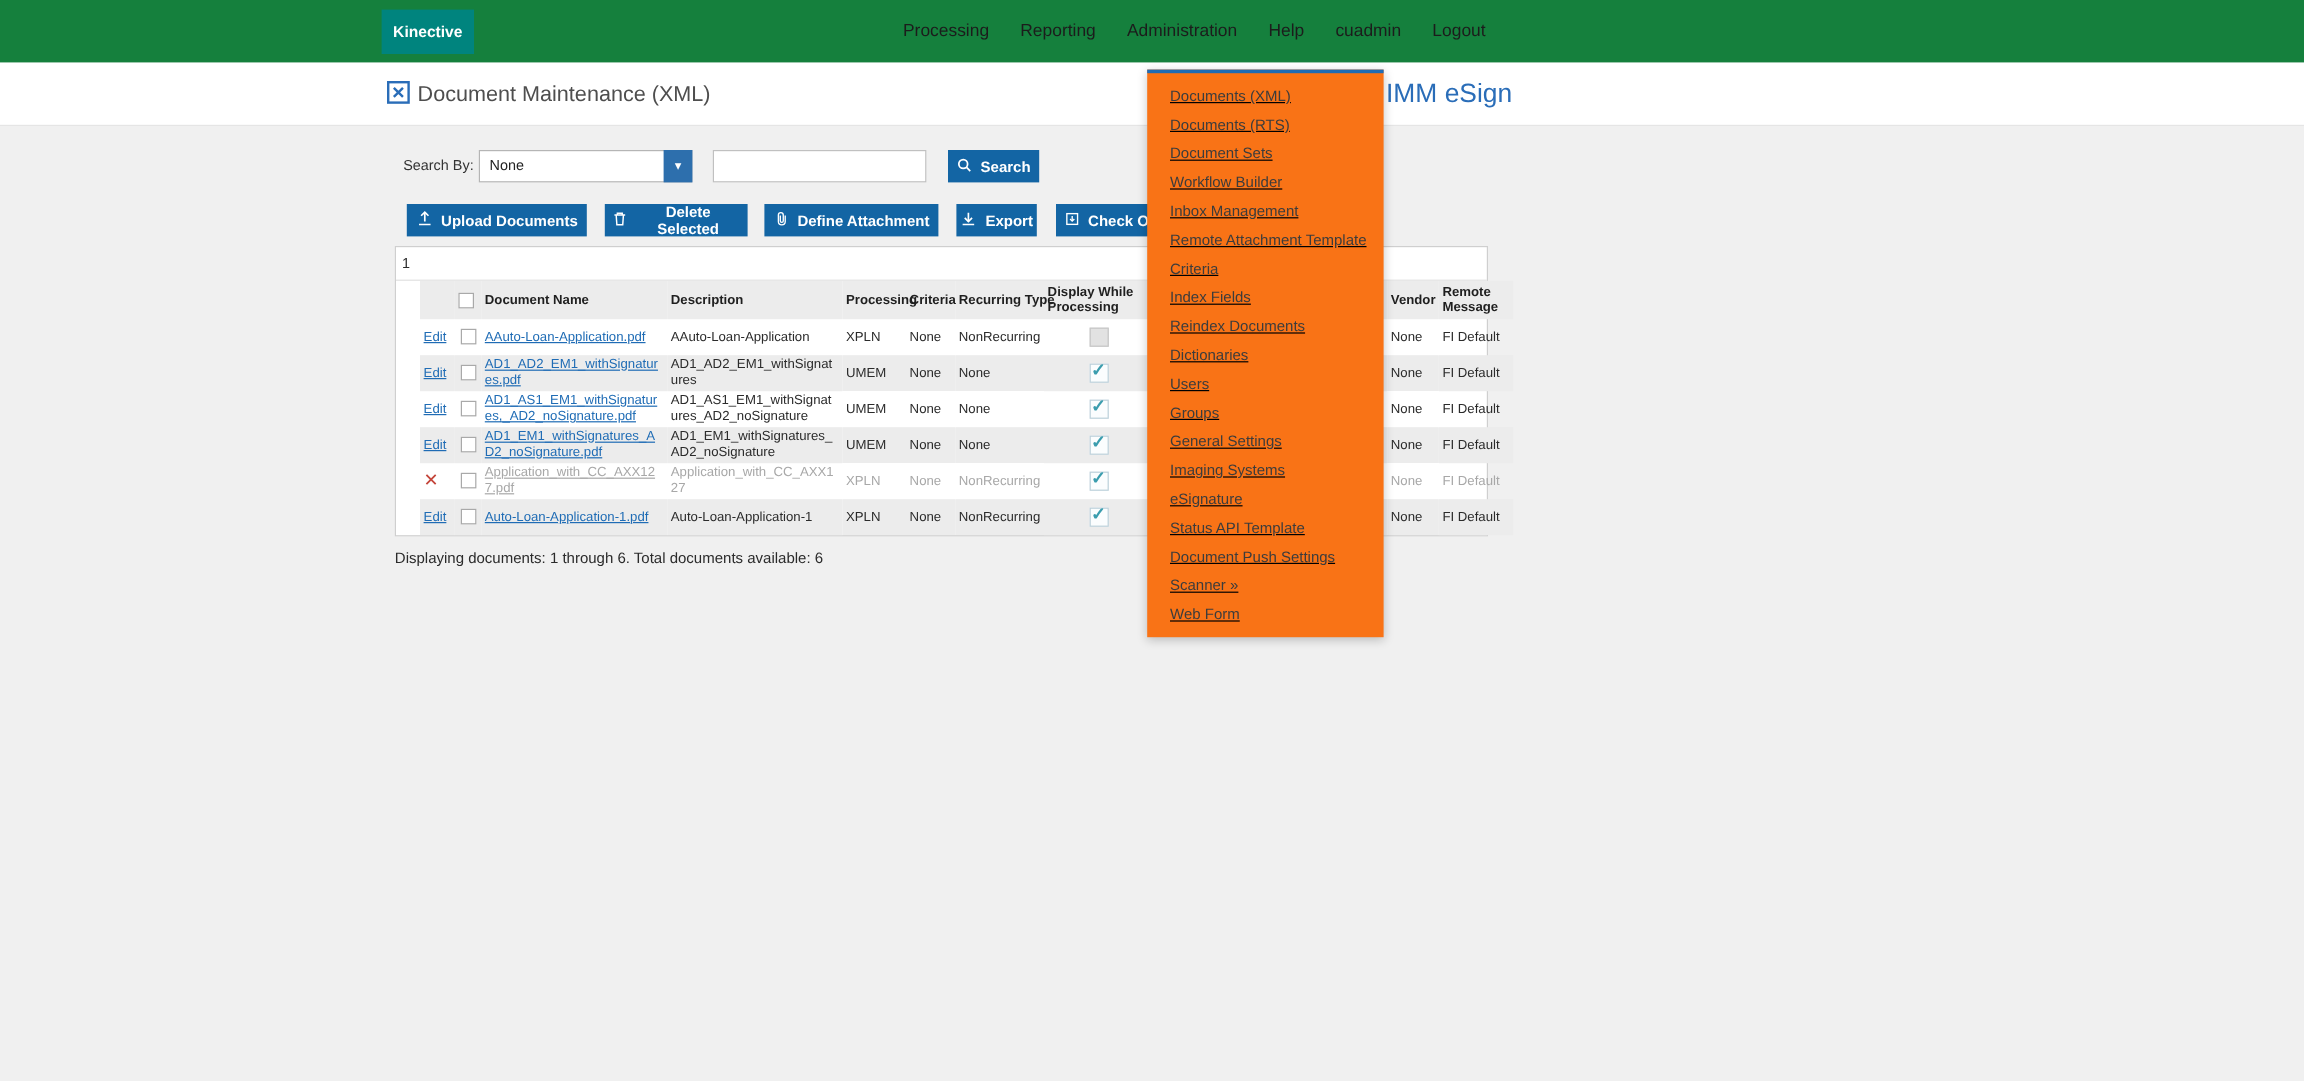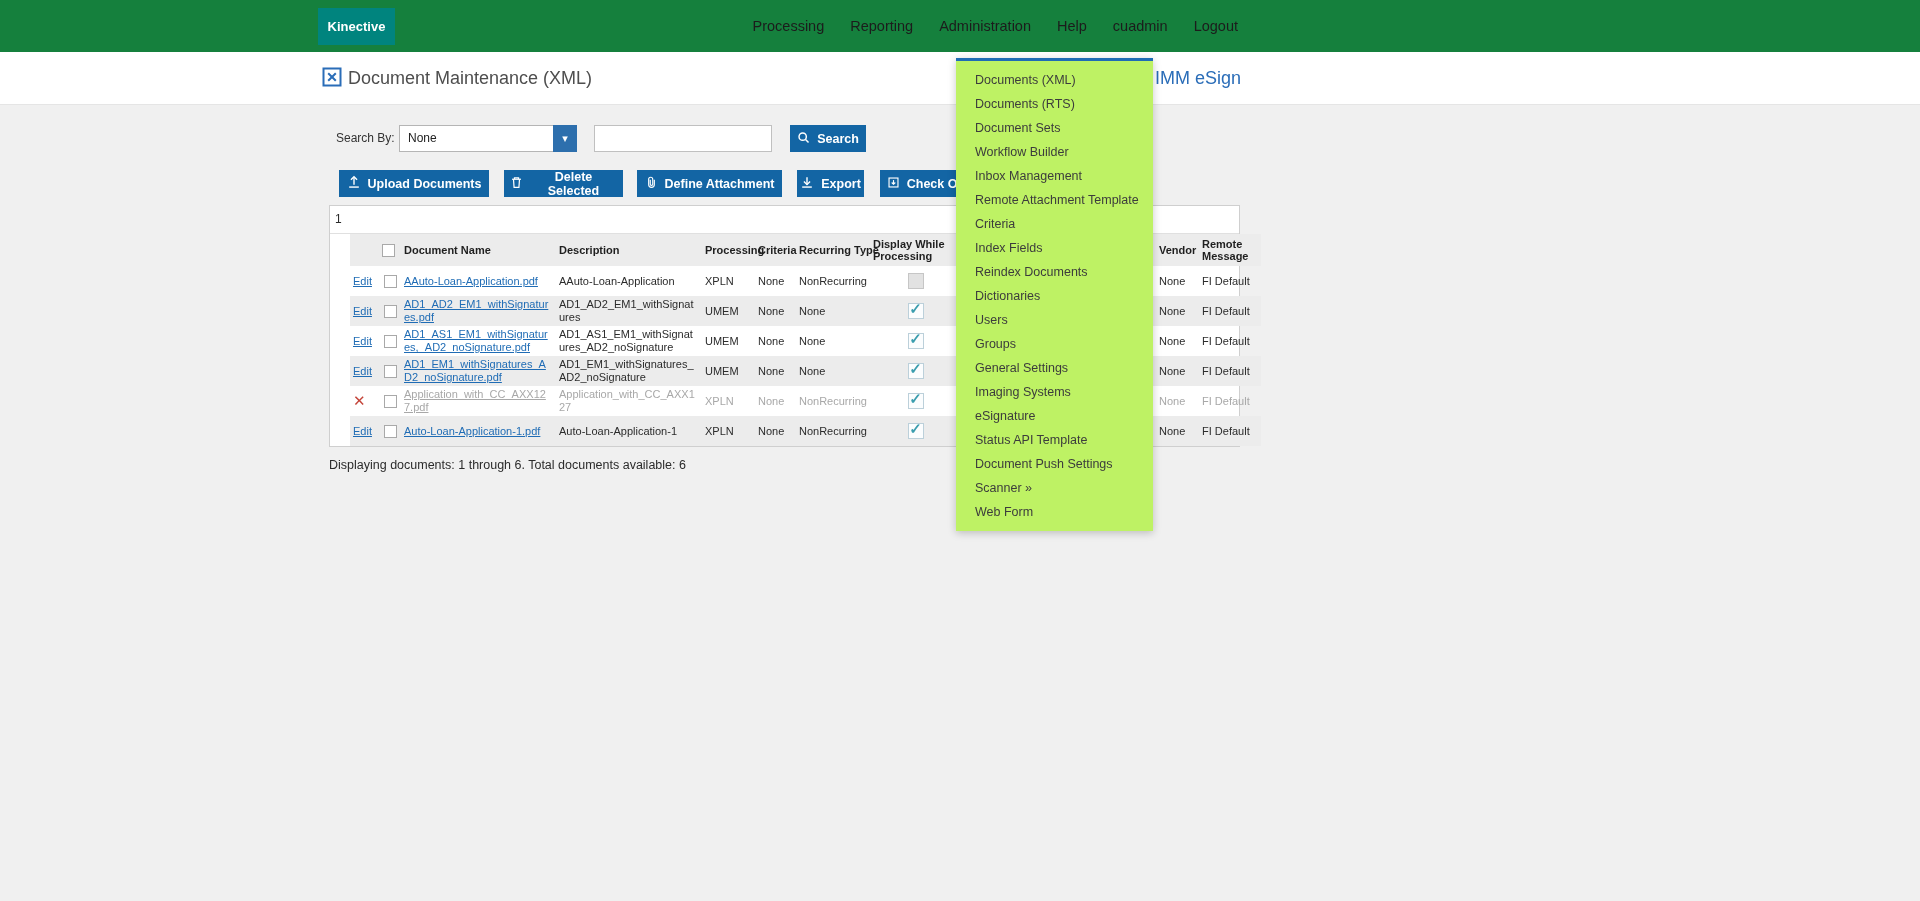--- a/index.html
+++ b/index.html
@@ -11,21 +11,21 @@
   .logo { position:absolute; left:318px; top:8px; width:77px; height:37px; background:#00847e;
           color:#fff; font-weight:bold; font-size:13px; display:flex; align-items:center; justify-content:center; cursor:pointer; }
   .mainnav { position:absolute; top:0; right:682px; height:52px; display:flex; align-items:center; gap:26px; }
   .mainnav a { font-size:14.5px; color:#1c1c1c; cursor:pointer; text-decoration:none; }
 
   
   .pagehead { position:absolute; top:52px; left:0; width:1920px; height:52px; background:#ffffff; border-bottom:1px solid #e5e5e5; z-index:4; }
   .doc-icon { position:absolute; left:322px; top:15px; width:20px; height:20px; }
   .page-title { position:absolute; left:348px; top:0; height:52px; line-height:52px; margin:0;
                 font-size:18px; font-weight:400; color:#4e4e4e; }
-  .esign-brand { position:absolute; left:1155px; top:0; height:52px; line-height:52px; font-size:18px; color:#2a6db8; }
+  .esign-brand { position:absolute; left:1155px; top:0; height:52px; line-height:52px; font-size:22px; color:#2a6db8; }
 
   
   .search-label { position:absolute; left:336px; top:131px; font-size:12px; color:#333; }
   .search-select { position:absolute; left:399px; top:125px; width:178px; height:27px; background:#fff;
                    border:1px solid #b5b5b5; box-sizing:border-box; cursor:pointer; }
   .search-select .value { display:block; padding-left:8px; line-height:25px; font-size:12px; color:#222; }
   .search-select .caret-btn { position:absolute; right:-1px; top:-1px; width:24px; height:27px; background:#2d6fad;
                    color:#fff; display:flex; align-items:center; justify-content:center; font-size:11px; }
   .search-input { position:absolute; left:594px; top:125px; width:178px; height:27px; border:1px solid #c0c0c0;
                   box-sizing:border-box; background:#fff; font-size:12px; padding:0 6px; }
@@ -66,23 +66,23 @@
          align-items:center; justify-content:center; box-sizing:border-box; vertical-align:middle; }
   .dcb .tick { color:#3b9dae; font-size:15px; font-weight:bold; line-height:10px; transform:translateY(-2px); }
   .dcb.unchecked { background:#e2e2e2; border-color:#c6c6c6; }
   tr.disabled td, tr.disabled .lnk { color:#a8a8a8; }
   tr.disabled .tick { color:#3b9dae; }
   .redx { color:#c4453a; font-size:15px; line-height:15px; cursor:pointer; display:inline-block; }
 
   .footer-text { position:absolute; left:329px; top:458px; font-size:12.5px; color:#2b2b2b; }
 
   
-  .admin-dropdown { position:absolute; left:956px; top:58px; width:197px; background:#bef264;
+  .admin-dropdown { position:absolute; left:956px; top:58px; width:197px; background:#f97316;
                     border-top:3px solid #1f6cb5; box-shadow:0 2px 8px rgba(0,0,0,0.22);
-                    padding:7px 0; z-index:50; }
+                    padding:7px 0; z-index:50;text-decoration:underline; }
   .admin-dropdown a { display:block; height:24px; line-height:24px; padding-left:19px;
                       font-size:12.5px; color:#3c3c3c; text-decoration:none; cursor:pointer; }
 </style>
 </head>
 <body>
 
 <div class="canvas">
 
   <header class="topnav">
     <div class="logo">Kinective</div>

